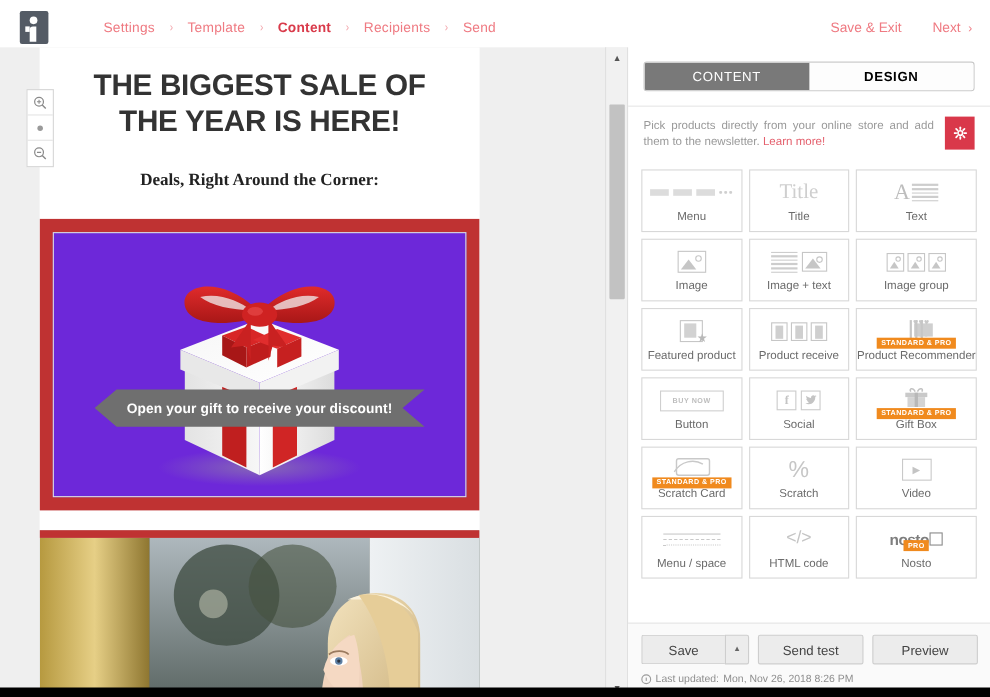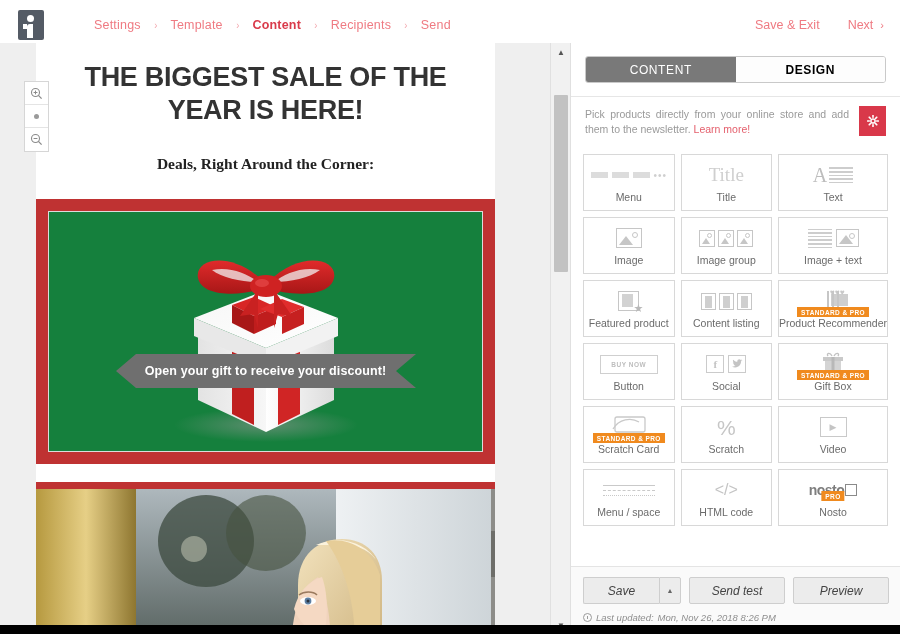--- a/index.html
+++ b/index.html
@@ -64,21 +64,21 @@
 
   
   .preview {
     position: absolute; left: 0; top: 43px;
     width: 570px; height: 591px;
     background: #efefef;
     overflow: hidden;
   }
   .canvas {
     position: absolute; left: 36px; top: 0;
-    width: 459px; height: 591px;
+    width: 400px; height: 591px;
     background: #ffffff;
     overflow: hidden;
   }
   .email-h1 {
     margin-top: 18px;
     font-family: "Liberation Sans", sans-serif;
     font-size: 27px; font-weight: bold; line-height: 1.22;
     color: #333333; text-align: center;
     letter-spacing: -.3px;
     padding: 0 22px;
@@ -93,21 +93,21 @@
   
   .gift-block {
     margin: 26px 0 0 0;
     padding: 8px;
     background: #bf3232;
     height: 265px;
     position: relative;
   }
   .gift-inner {
     position: absolute; left: 12px; top: 12px; right: 12px; bottom: 12px;
-    background: #15803d;
+    background: #6d28d9;
     border: 1px solid #dcdcdc;
     overflow: hidden;
   }
   .giftbox-svg { position: absolute; left: 50%; top: 8px; transform: translateX(-50%); }
   .banner {
     position: absolute; left: 50%; top: 140px; transform: translateX(-50%);
     width: 300px; height: 38px;
   }
   .banner-text {
     position: absolute; left: 0; top: 0; width: 300px; height: 38px;
@@ -227,21 +227,20 @@
     background: #f08a1e; color: #ffffff;
     font-size: 6.5px; letter-spacing: .4px; font-weight: bold;
     padding: 1.5px 4px; white-space: nowrap;
   }
 
   
   .rfooter {
     position: absolute; left: 0; bottom: 0; width: 330px; height: 68px;
     background: #fafafa; border-top: 1px solid #e4e4e4;
     padding: 10px 12px 0 12px;
-    font-style: italic;
   }
   .frow { display: flex; align-items: center; gap: 8px; }
   .fbtn {
     height: 27px; background: #ececec; border: 1px solid #cecece;
     border-radius: 2px; font-size: 12px; color: #444444;
     display: flex; align-items: center; justify-content: center;
     cursor: pointer;
   }
   .fbtn.save { width: 76px; border-right: none; border-radius: 2px 0 0 2px; }
   .fbtn.caret { width: 22px; border-radius: 0 2px 2px 0; font-size: 7px; color: #666; }
@@ -557,61 +556,61 @@
     </div>
 
     <div class="blk">
       <span class="icn">
           <span class="ph-img"></span>
         </span>
       <span class="lbl">Image</span>
     </div>
 
     <div class="blk">
+      <span class="icn" style="gap:4px;">
+        <span class="lines">
+            <i></i>
+            <i></i>
+            <i></i>
+            <i></i>
+            <i></i>
+            <i></i>
+          </span>
+        <span class="ph-img" style="width:23px;height:18px;"></span>
+      </span>
+      <span class="lbl">Image + text</span>
+    </div>
+
+    <div class="blk">
       <span class="icn" style="gap:3px;">
         <span class="ph-img sm"></span>
           <span class="ph-img sm"></span>
           <span class="ph-img sm"></span>
       </span>
       <span class="lbl">Image group</span>
-    </div>
-
-    <div class="blk">
-      <span class="icn" style="gap:4px;">
-        <span class="lines">
-            <i></i>
-            <i></i>
-            <i></i>
-            <i></i>
-            <i></i>
-            <i></i>
-          </span>
-        <span class="ph-img" style="width:23px;height:18px;"></span>
-      </span>
-      <span class="lbl">Image + text</span>
     </div>
 
     <div class="blk">
       <span class="icn">
         <span style="position:relative;">
           <span style="display:block;width:21px;height:20px;border:1.4px solid #c6c6c6;"></span>
           <span style="position:absolute;left:4px;top:3px;width:11px;height:13px;background:#d2d2d2;"></span>
           <span style="position:absolute;right:-4px;bottom:-3px;color:#b9b9b9;font-size:11px;line-height:1;">★</span>
         </span>
       </span>
       <span class="lbl">Featured product</span>
     </div>
 
     <div class="blk">
       <span class="icn" style="gap:3px;">
         <span class="shirt"></span>
           <span class="shirt"></span>
           <span class="shirt"></span>
       </span>
-      <span class="lbl">Content listing</span>
+      <span class="lbl">Product receive</span>
     </div>
 
     <div class="blk">
       <span class="icn" style="gap:3px;">
         <span style="position:relative;"><span class="shirt"></span><span style="position:absolute;left:3px;top:-4px;color:#c9c9c9;font-size:8px;">♥</span></span>
         <span style="position:relative;"><span class="shirt"></span><span style="position:absolute;left:3px;top:-4px;color:#c9c9c9;font-size:8px;">♥</span></span>
         <span style="position:relative;"><span class="shirt"></span><span style="position:absolute;left:3px;top:-4px;color:#c9c9c9;font-size:8px;">♥</span></span>
         <span class="badge">STANDARD &amp; PRO</span>
       </span>
       <span class="lbl">Product Recommender</span>

